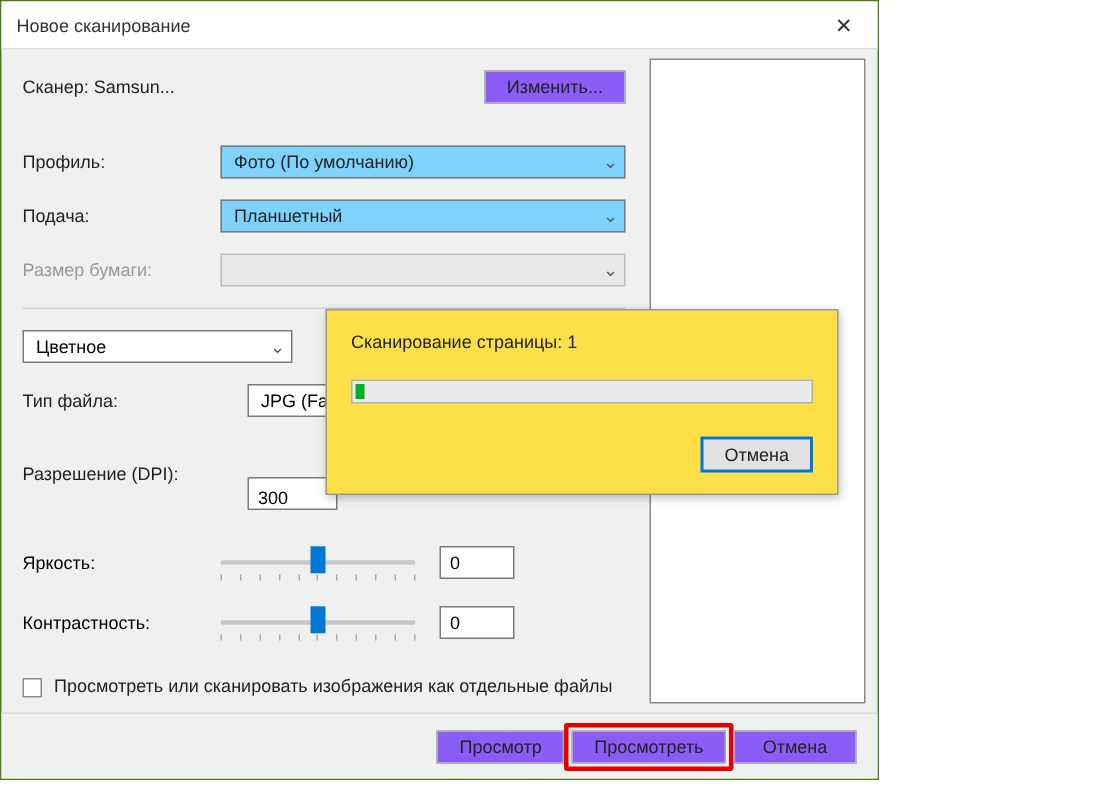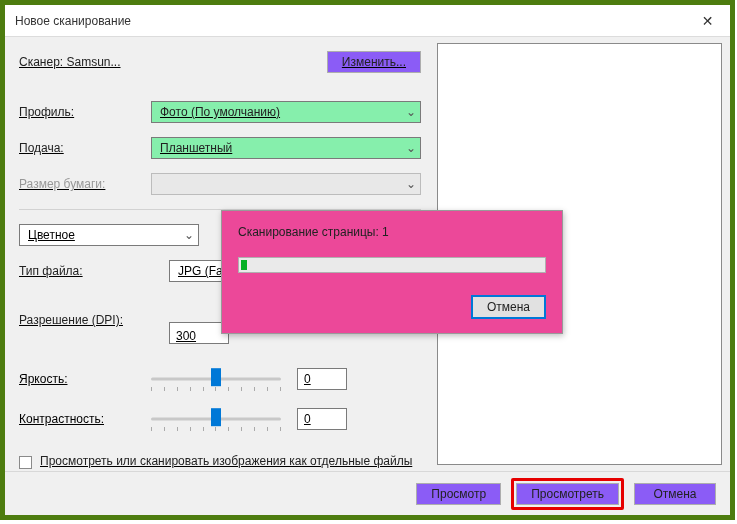--- a/index.html
+++ b/index.html
@@ -7,23 +7,23 @@
   margin: 0;
   font-family: "Segoe UI", Tahoma, sans-serif;
   font-size: 12px;
   background: #fff;
   width: 737px;
   height: 524px;
   overflow: hidden;
   position: relative;
 }
 .window {
-  width: 735px;
+  width: 586px;
   height: 520px;
-  border: 5px solid #4d7c0f;
+  border: 1px solid #4d7c0f;
   background: #f0f0f0;
   position: relative;
 }
 .titlebar {
   height: 32px;
   background: #fff;
   border-bottom: 1px solid #dcdcdc;
   display: flex;
   align-items: center;
   padding: 0 10px;
@@ -32,21 +32,20 @@
 .titlebar .title { color: #333; font-size: 12px; }
 .titlebar .close {
   position: absolute; right: 0; top: 0;
   width: 45px; height: 32px;
   display: flex; align-items: center; justify-content: center;
   color: #333; font-size: 14px; font-family: sans-serif;
 }
 .content {
   display: flex;
   height: calc(100% - 32px - 44px);
-  text-decoration: underline;
 }
 .left {
   width: 430px;
   padding: 14px 14px 0 14px;
   position: relative;
 }
 .right {
   flex: 1;
   padding: 6px 8px 6px 2px;
 }
@@ -73,21 +72,21 @@
   border: 1px solid #adadad;
   color: #222;
   font-family: inherit;
   font-size: 12px;
   padding: 3px 14px;
   min-height: 22px;
 }
 .select {
   flex: 1;
   height: 22px;
-  background: #86efac;
+  background: #7dd3fc;
   border: 1px solid #7a7a7a;
   display: flex;
   align-items: center;
   padding: 0 20px 0 8px;
   position: relative;
   font-size: 12px;
   color: #222;
 }
 .select .chev {
   position: absolute; right: 4px; top: 50%; transform: translateY(-50%);
@@ -179,36 +178,35 @@
 .footer {
   position: absolute;
   left: 0; right: 0; bottom: 0;
   height: 44px;
   background: #f0f0f0;
   border-top: 1px solid #d8d8d8;
   display: flex;
   justify-content: flex-end;
   align-items: center;
   padding: 0 14px;
-  gap: 10px;
 }
 .footer .btn { min-width: 82px; }
 .footer .scan-wrap {
   border: 3px solid #e60000;
   padding: 2px;
   border-radius: 2px;
 }
 .footer .scan-wrap .btn { min-width: 98px; }
 
 
 .progress-dialog {
   position: absolute;
   left: 216px; top: 205px;
   width: 342px;
-  background: #ec4899;
+  background: #fde047;
   border: 1px solid #999;
   box-shadow: 1px 2px 6px rgba(0,0,0,0.25);
   padding: 14px 16px 14px 16px;
   z-index: 10;
 }
 .progress-dialog .ptext {
   color: #222; font-size: 12px; margin-bottom: 18px;
 }
 .progress-dialog .pbar {
   height: 16px;

